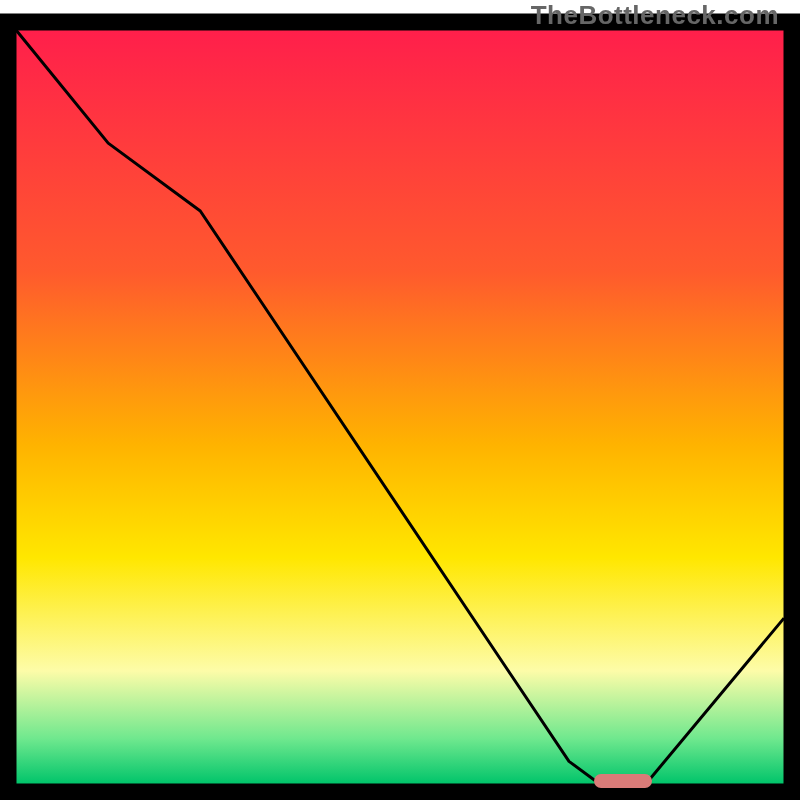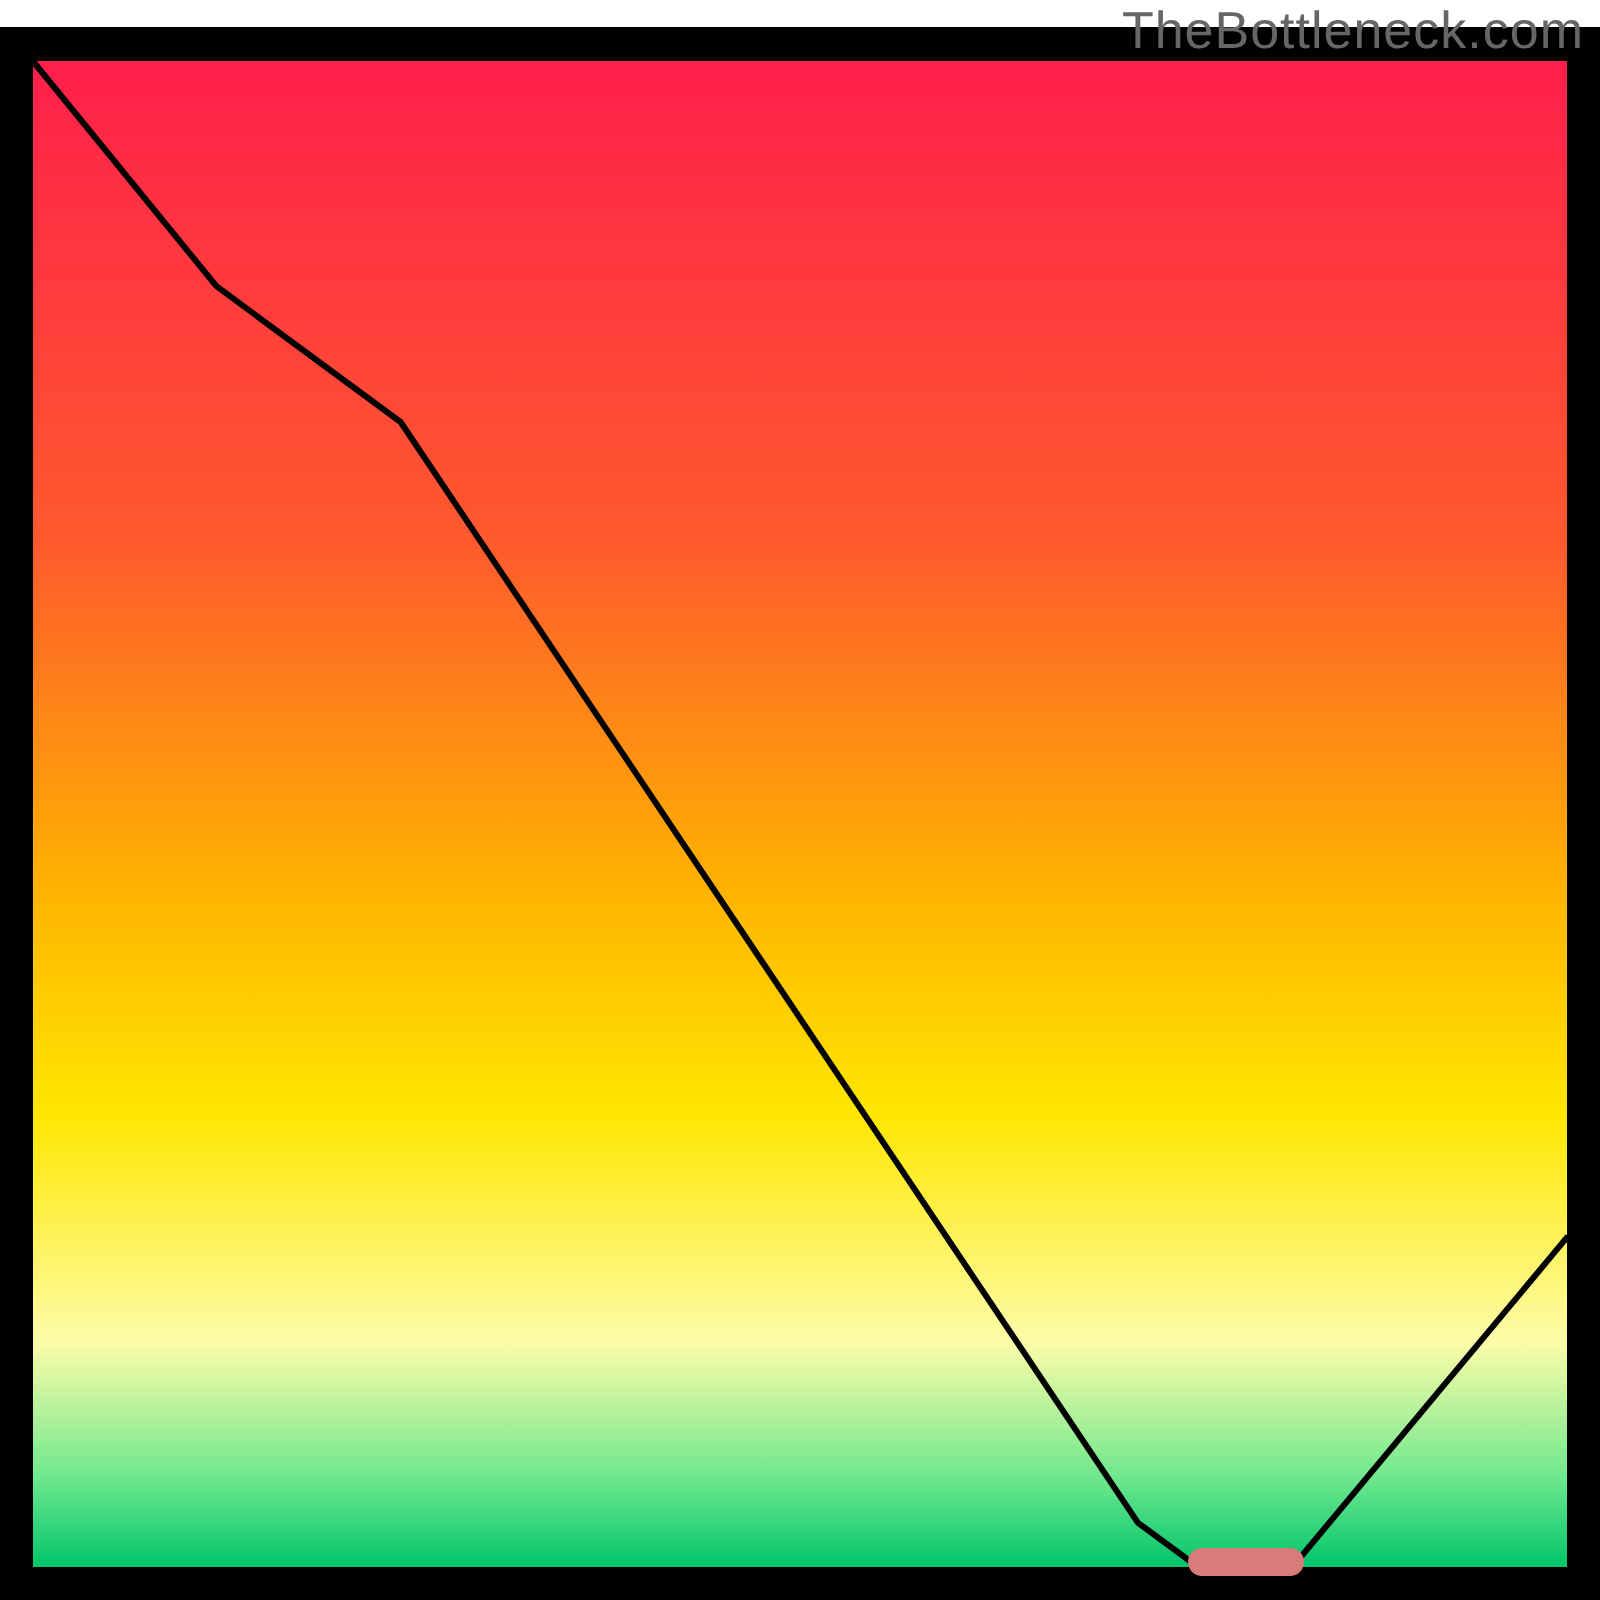--- a/index.html
+++ b/index.html
@@ -12,23 +12,23 @@
     overflow: hidden;
   }
   .root {
     position: relative;
     width: 800px;
     height: 800px;
   }
   .watermark {
     position: absolute;
     top: 0px;
-    right: 8px;
+    right: 21px;
     font-size: 26px;
-    font-weight: 400;
+    font-weight: 700;
     letter-spacing: 0.5px;
     color: #666666;
     z-index: 10;
   }
   svg.plot {
     position: absolute;
     left: 0;
     top: 0;
     width: 800px;
     height: 800px;

